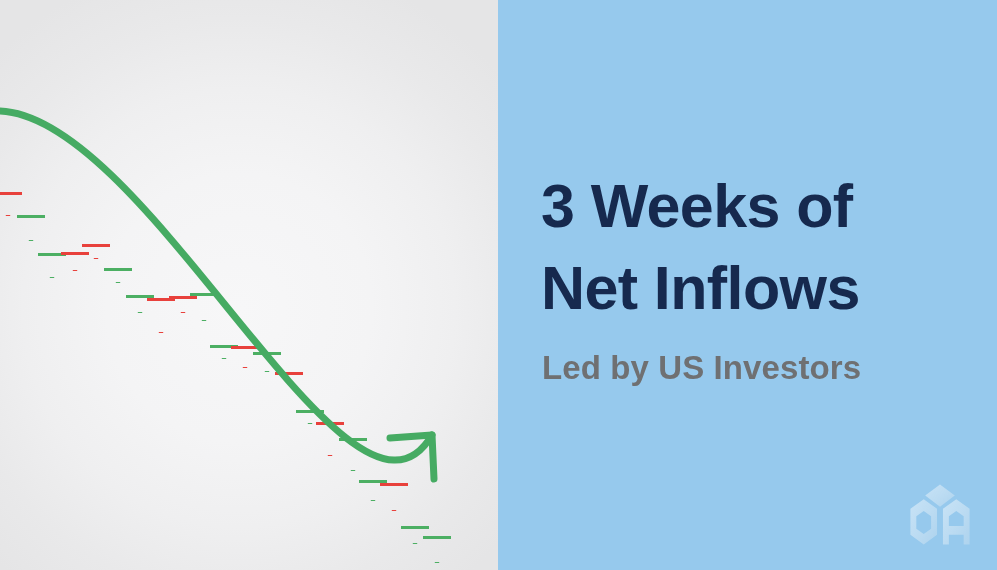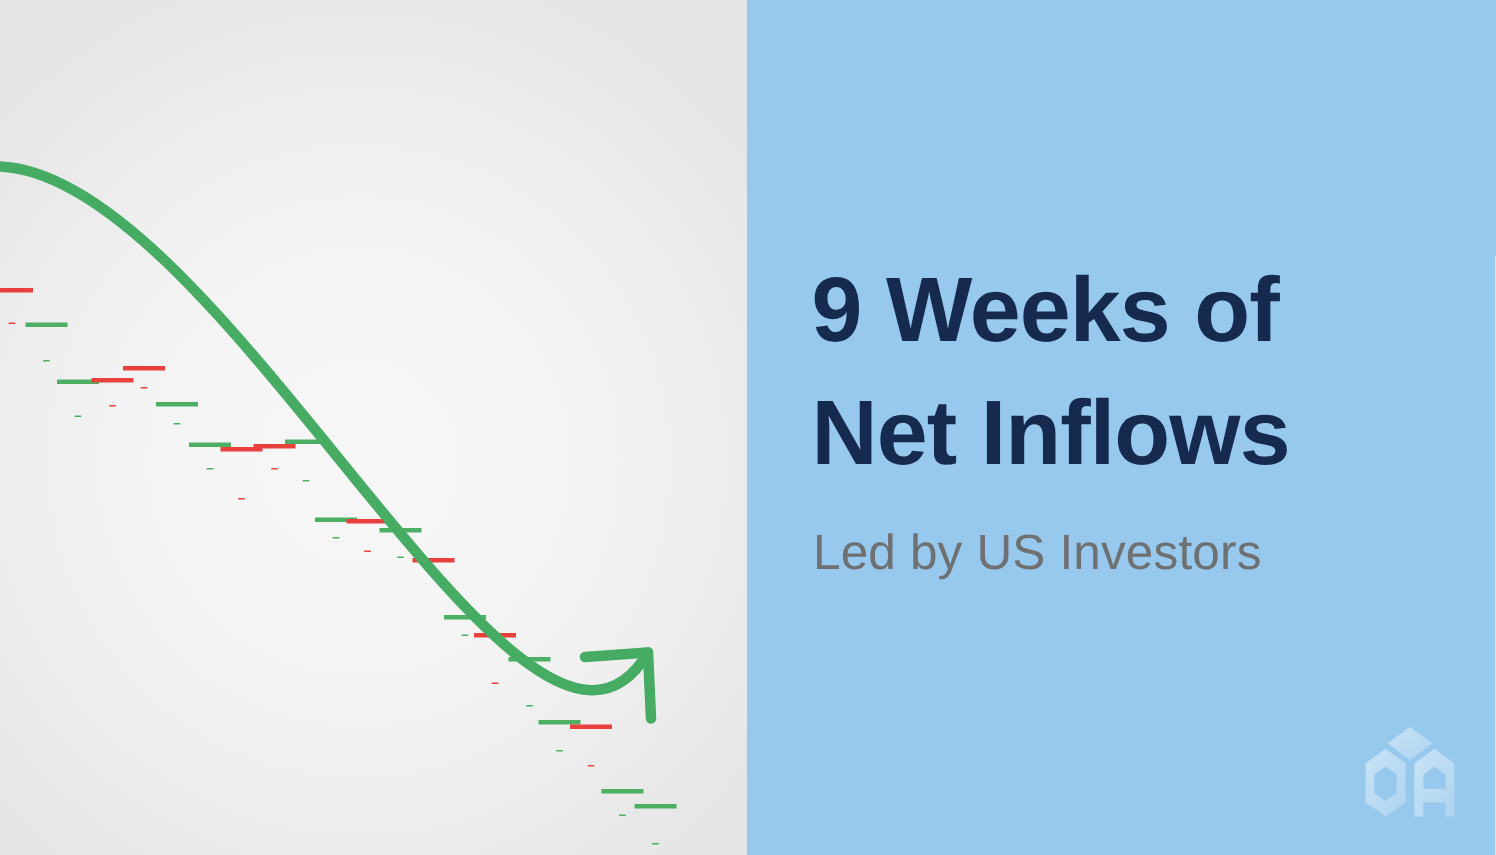--- a/index.html
+++ b/index.html
@@ -61,21 +61,21 @@
     line-height: 1.34;
     letter-spacing: -0.6px;
     white-space: pre-line;
   }
   #subhead {
     position: absolute;
     left: 44px;
     top: 349px;
     color: #6f7072;
     font-size: 33px;
-    font-weight: normal;
+    font-weight: bold;
     letter-spacing: 0.1px;
     white-space: nowrap;
   }
 
   #logo {
     position: absolute;
     right: 20px;
     bottom: 16px;
     width: 74px;
     height: 74px;
@@ -135,21 +135,21 @@
           <rect x="423" y="536" width="28" height="3" fill="#4caf63"></rect>
         </g>
       <g id="arrow-group">
           <path d="M 0 111 C 150 117 , 352 570 , 432 435" fill="none" stroke="#46ab63" stroke-width="7" stroke-linecap="round"></path>
           <path d="M 390 438 L 432 435 L 434 479" fill="none" stroke="#46ab63" stroke-width="7" stroke-linecap="round" stroke-linejoin="round"></path>
         </g>
     </svg>
   </div>
 
   <div id="text-panel">
-    <div id="headline">9 Weeks of
+    <div id="headline">3 Weeks of
 Net Inflows</div>
     <div id="subhead">Led by US Investors</div>
 
     <div id="logo">
       <svg viewBox="0 0 100 100" aria-hidden="true">
         <defs>
           <linearGradient id="lg" x1="0" y1="0" x2="1" y2="1">
             <stop offset="0%" stop-color="#ffffff" stop-opacity="0.95"></stop>
             <stop offset="55%" stop-color="#f2f6f9" stop-opacity="0.80"></stop>
             <stop offset="100%" stop-color="#dfe9f1" stop-opacity="0.65"></stop>

